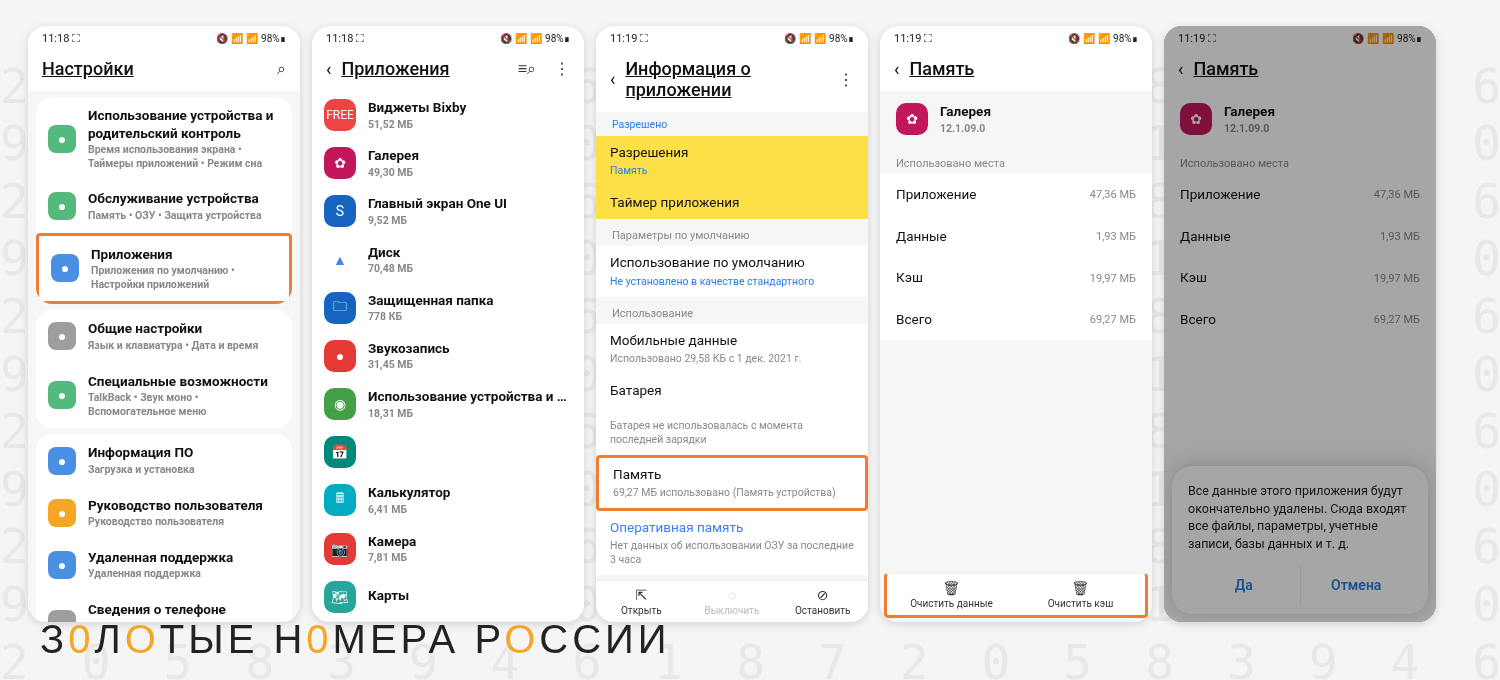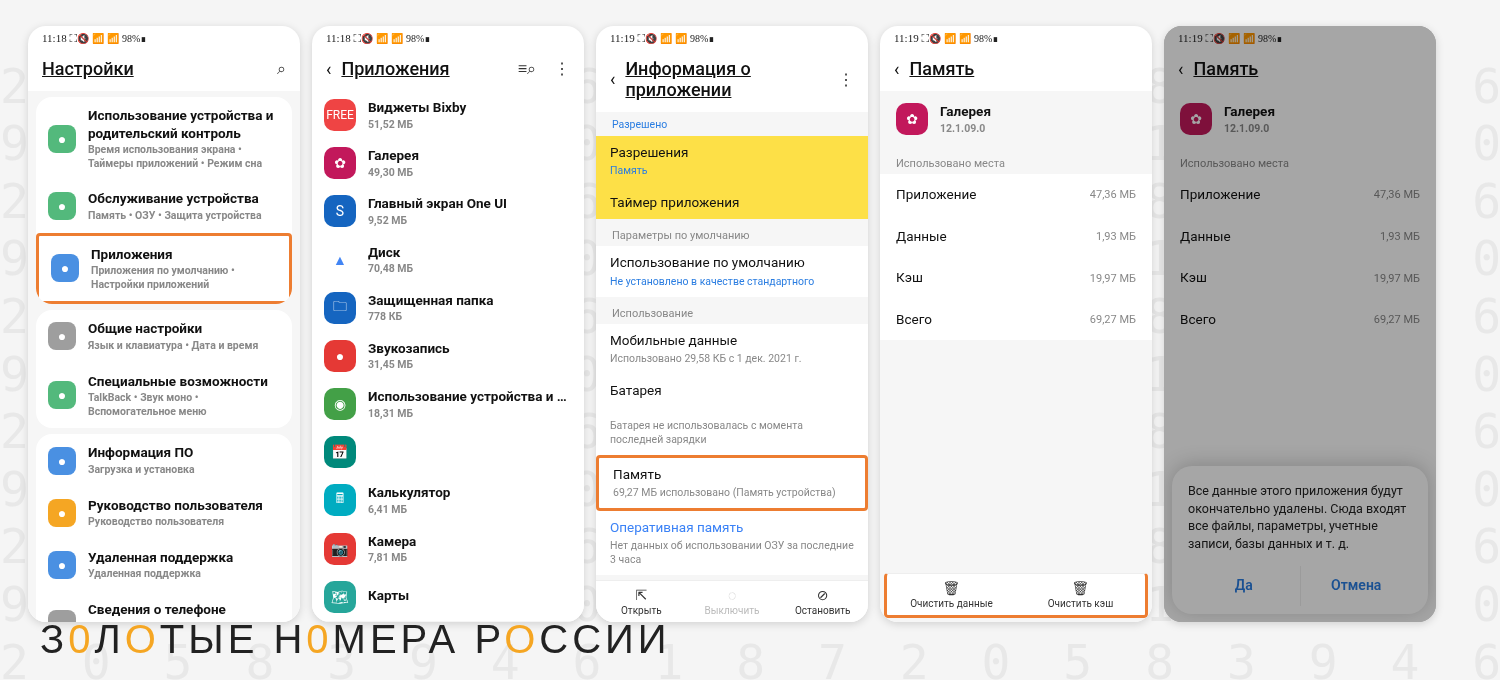--- a/index.html
+++ b/index.html
@@ -38,25 +38,25 @@
     color: #111;
   }
   .phone.dimmed { background: #999; }
   .phone.dimmed .screen-body, .phone.dimmed .screen-header, .phone.dimmed .status-bar { filter: brightness(0.65); background:#fff; }
   .phone.dimmed .dialog { filter:none; }
 
   .status-bar {
     height: 24px;
     display: flex;
     align-items: center;
+    justify-content: space-between;
     padding: 0 14px;
     font-size: 11px;
     color: #222;
     background: transparent;
-    font-family: Liberation Serif, serif;
   }
   .status-right { display: flex; align-items:center; gap:3px; font-size:10px; }
   .screen-header {
     display: flex;
     align-items: center;
     padding: 8px 14px 12px;
     gap: 10px;
   }
   .back { font-size:18px; line-height:1; }
   .h-title { font-size: 18px; font-weight: 500; flex:1;text-decoration:underline; }

